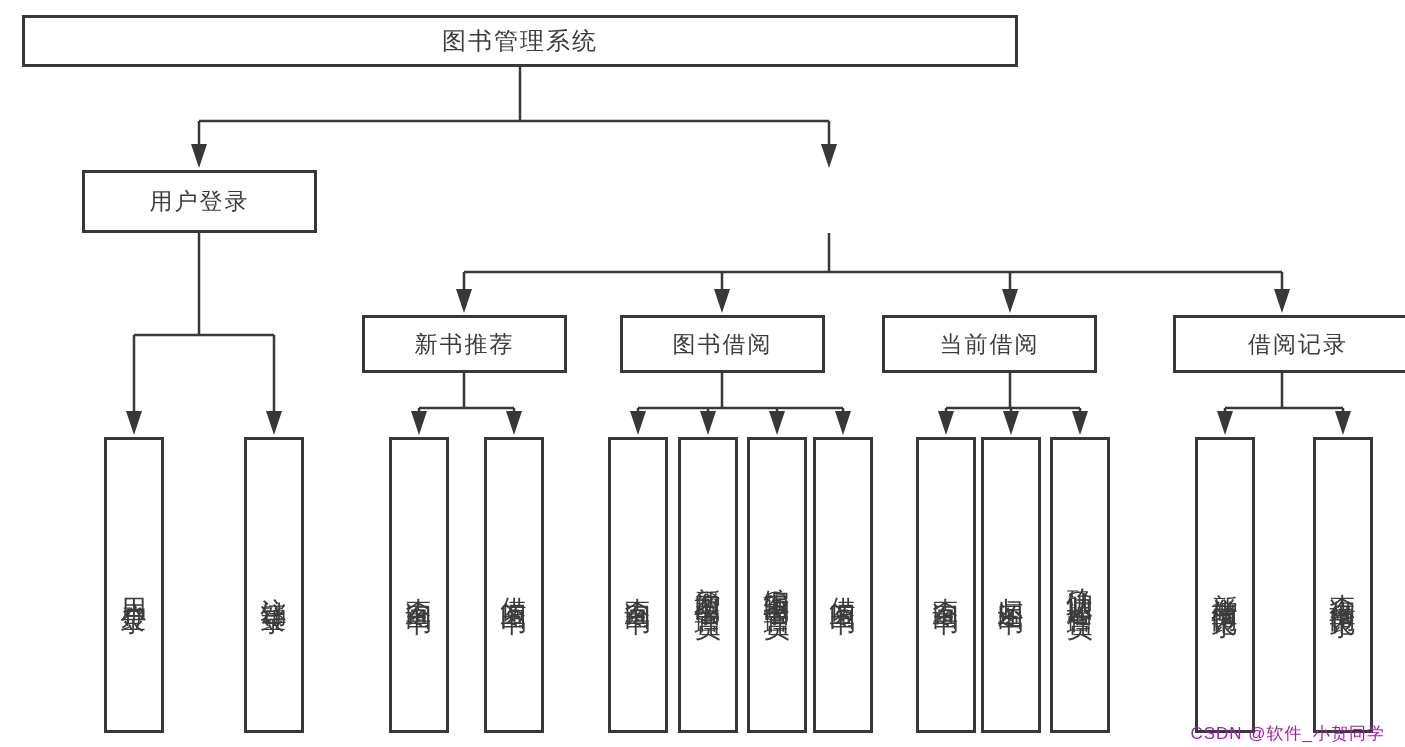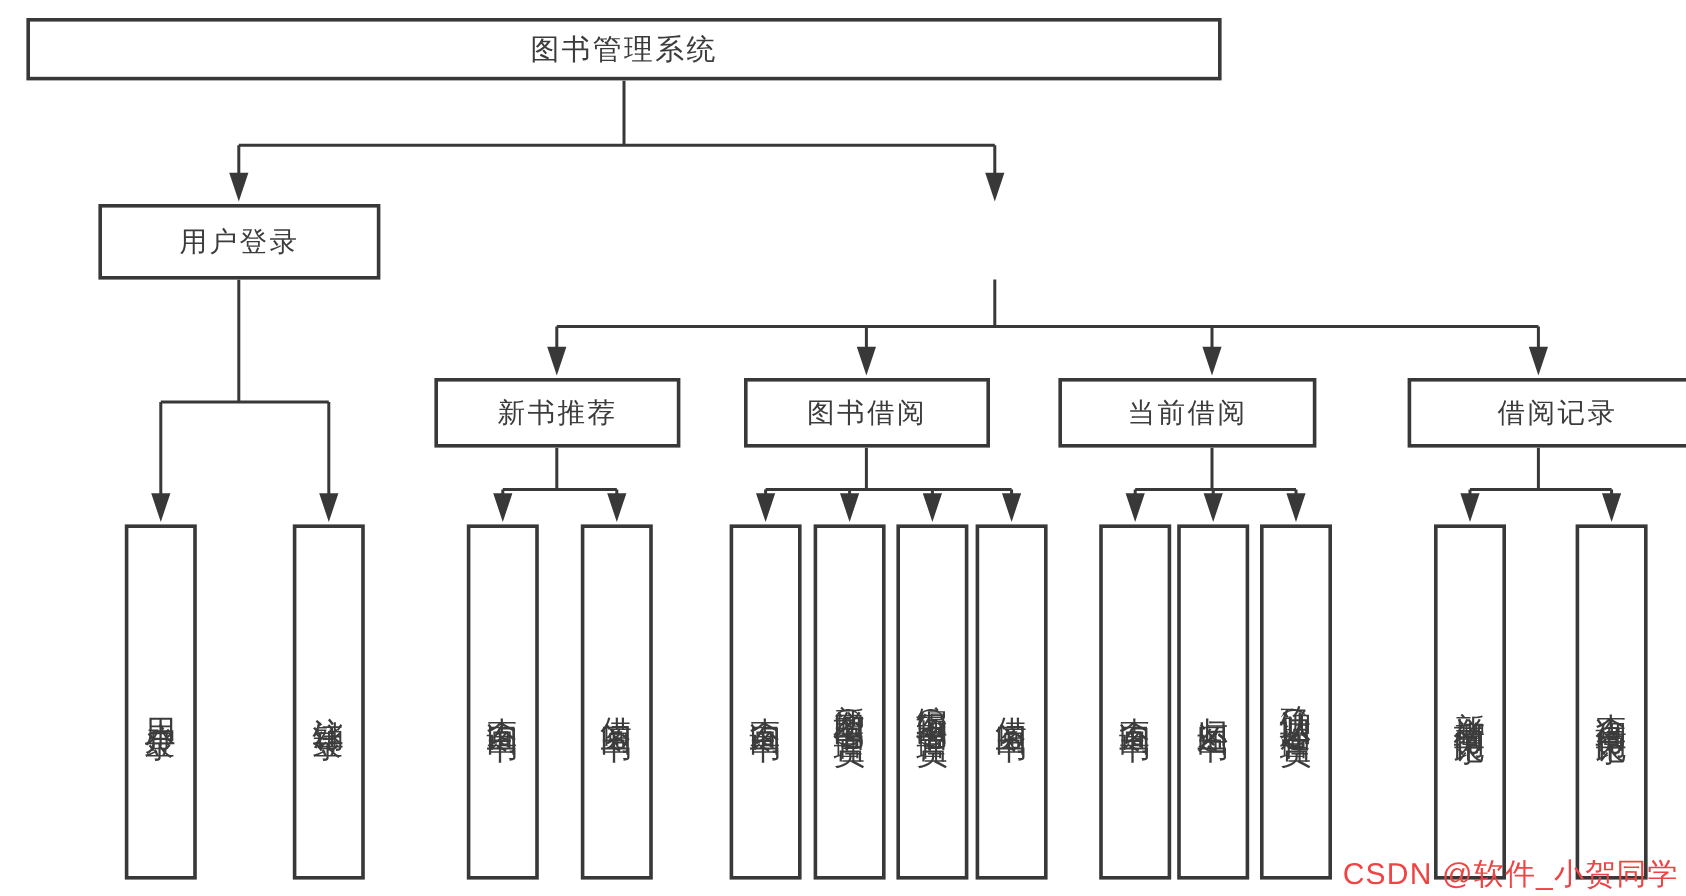--- a/index.html
+++ b/index.html
@@ -14,22 +14,22 @@
     display:flex;align-items:center;justify-content:center;
     color:#3c3c3c;text-align:center;
   }
   .hbox{font-size:23px;letter-spacing:2px;font-weight:400;}
   .root{font-size:24px;}
   .vbox{
     writing-mode:vertical-rl;text-orientation:mixed;
     font-size:26px;letter-spacing:4px;line-height:1;
   }
   .watermark{
-    position:absolute;right:6px;bottom:2px;
-    font-size:25px;color:#ef4444;letter-spacing:1px;white-space:nowrap;
+    position:absolute;right:20px;bottom:2px;
+    font-size:17px;color:#a21caf;letter-spacing:1px;white-space:nowrap;
   }
 </style>
 </head>
 <body>
 
 <div class="canvas">
 
   <svg class="connectors" width="1405" height="747" viewBox="0 0 1405 747">
     <g stroke="#383838" stroke-width="2.5" fill="none">
       <path d="M520 67 V121

